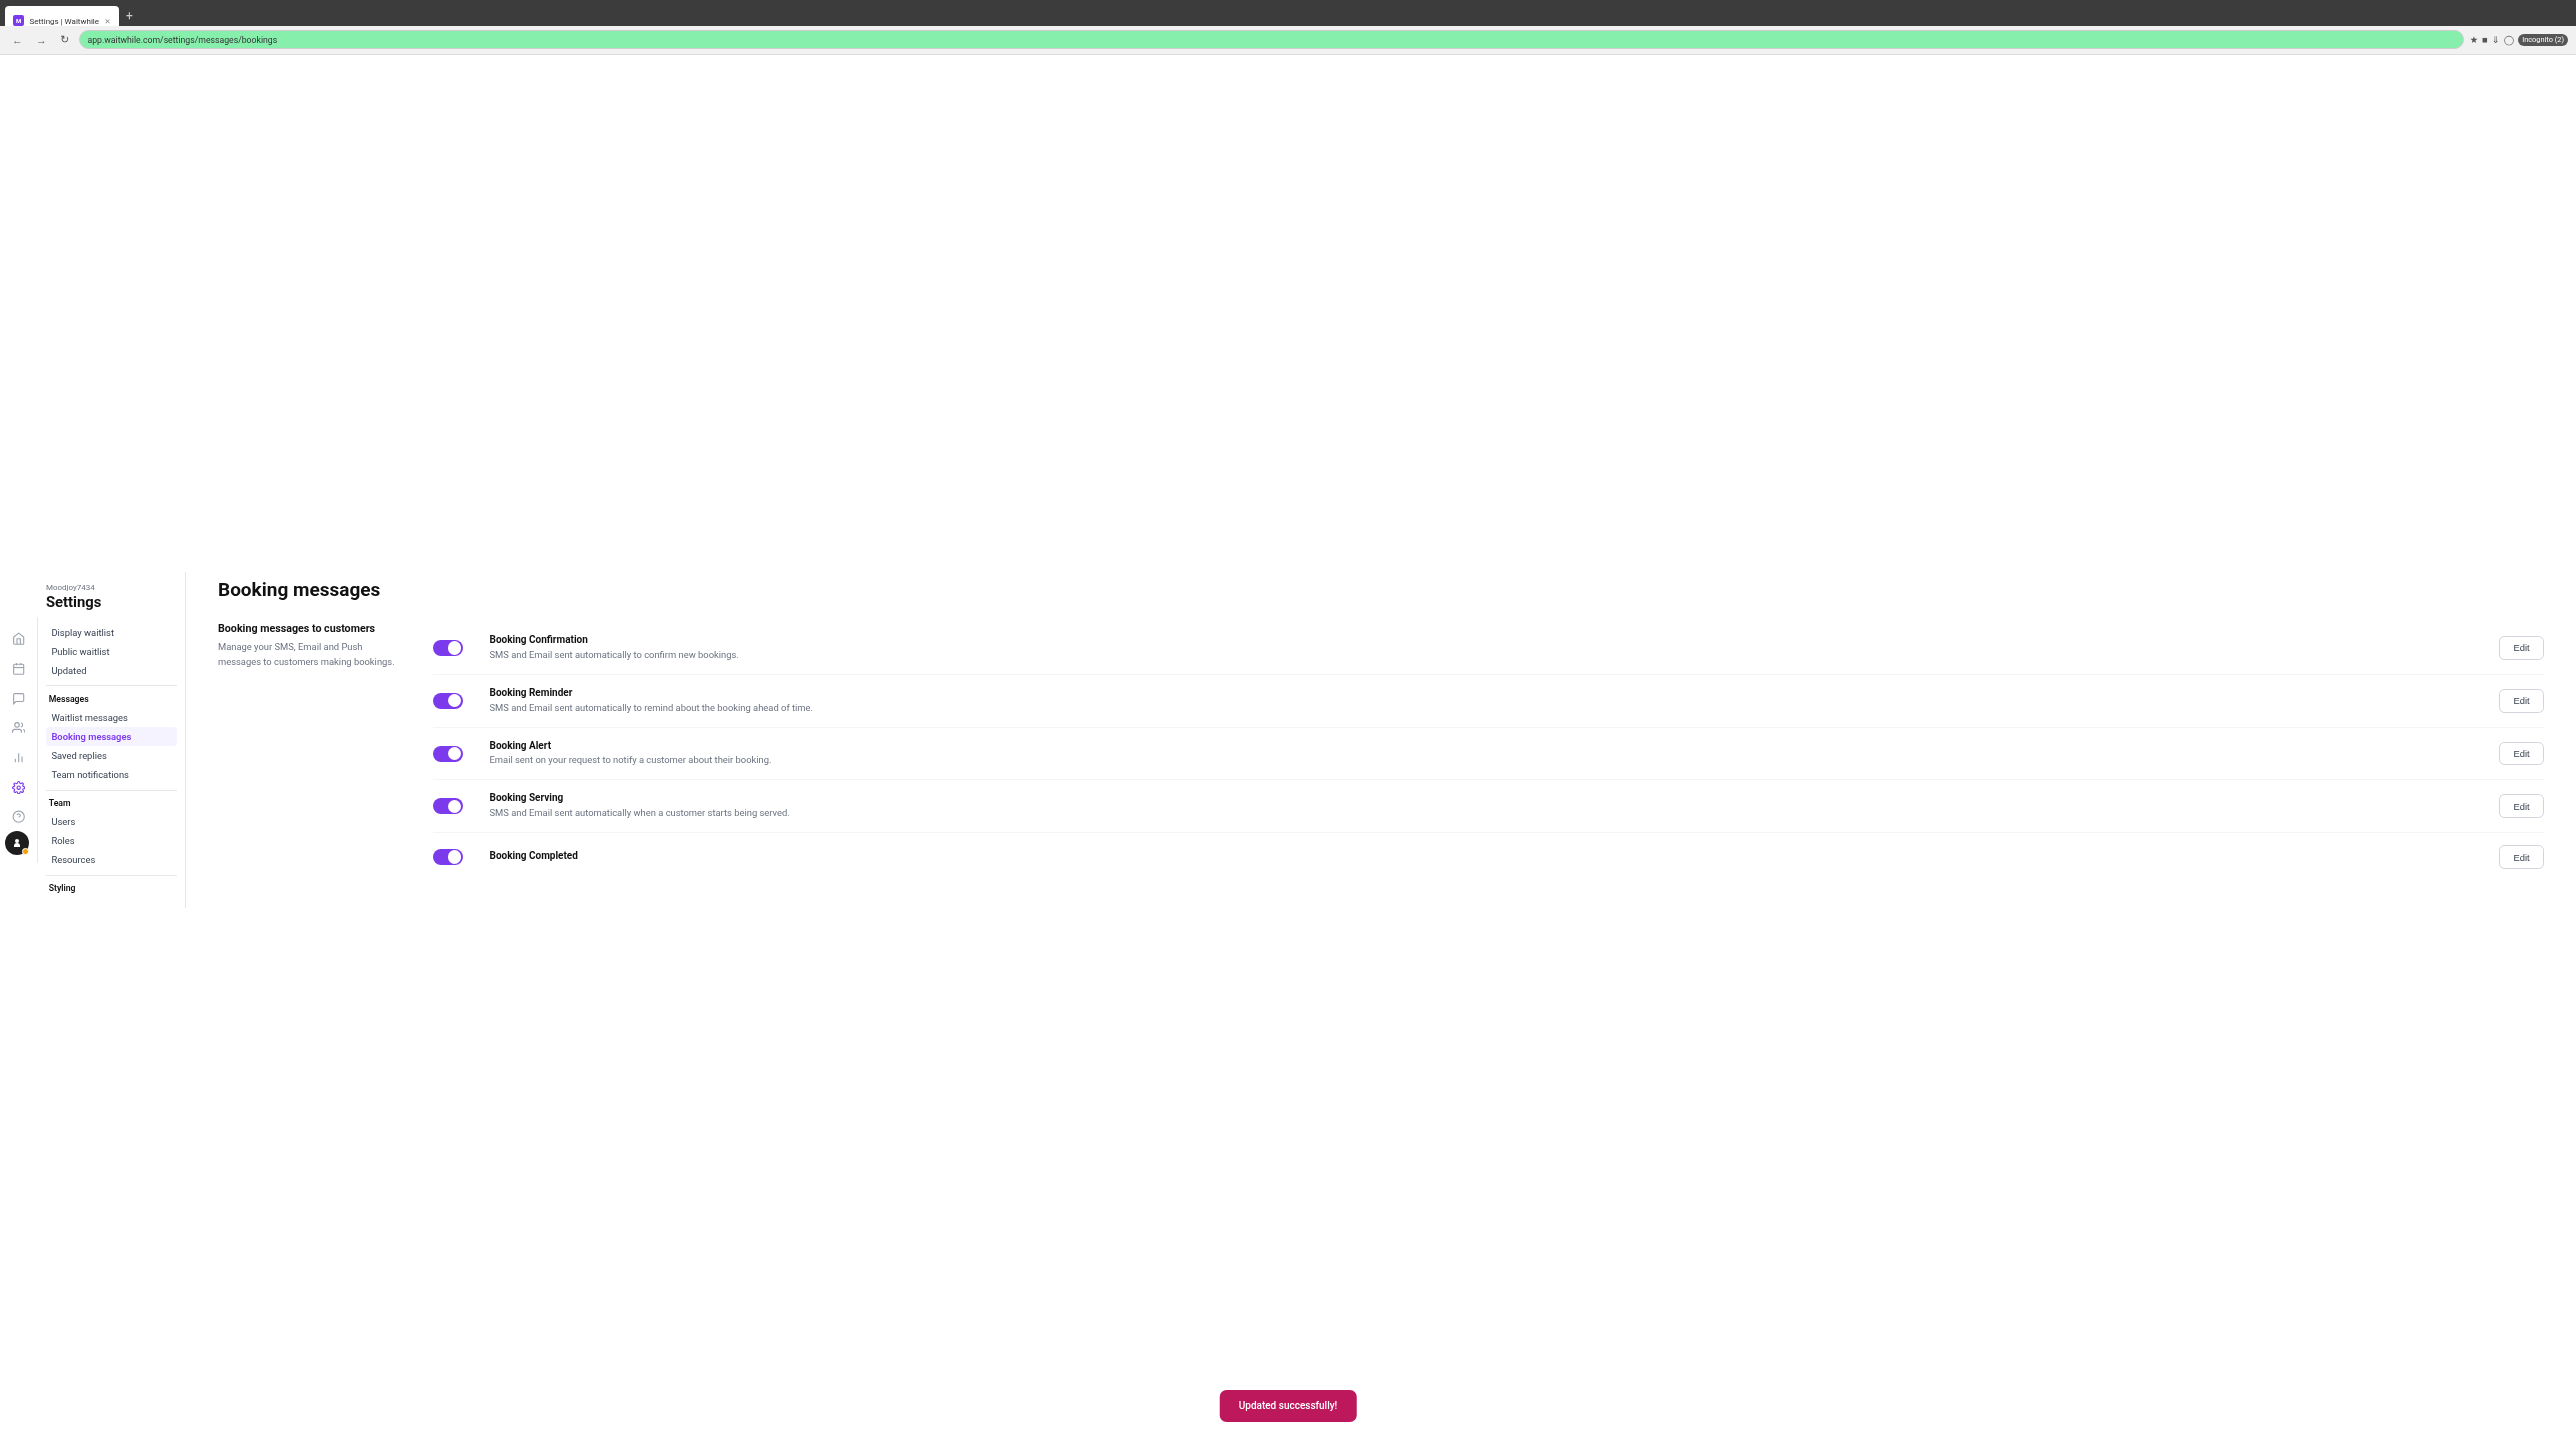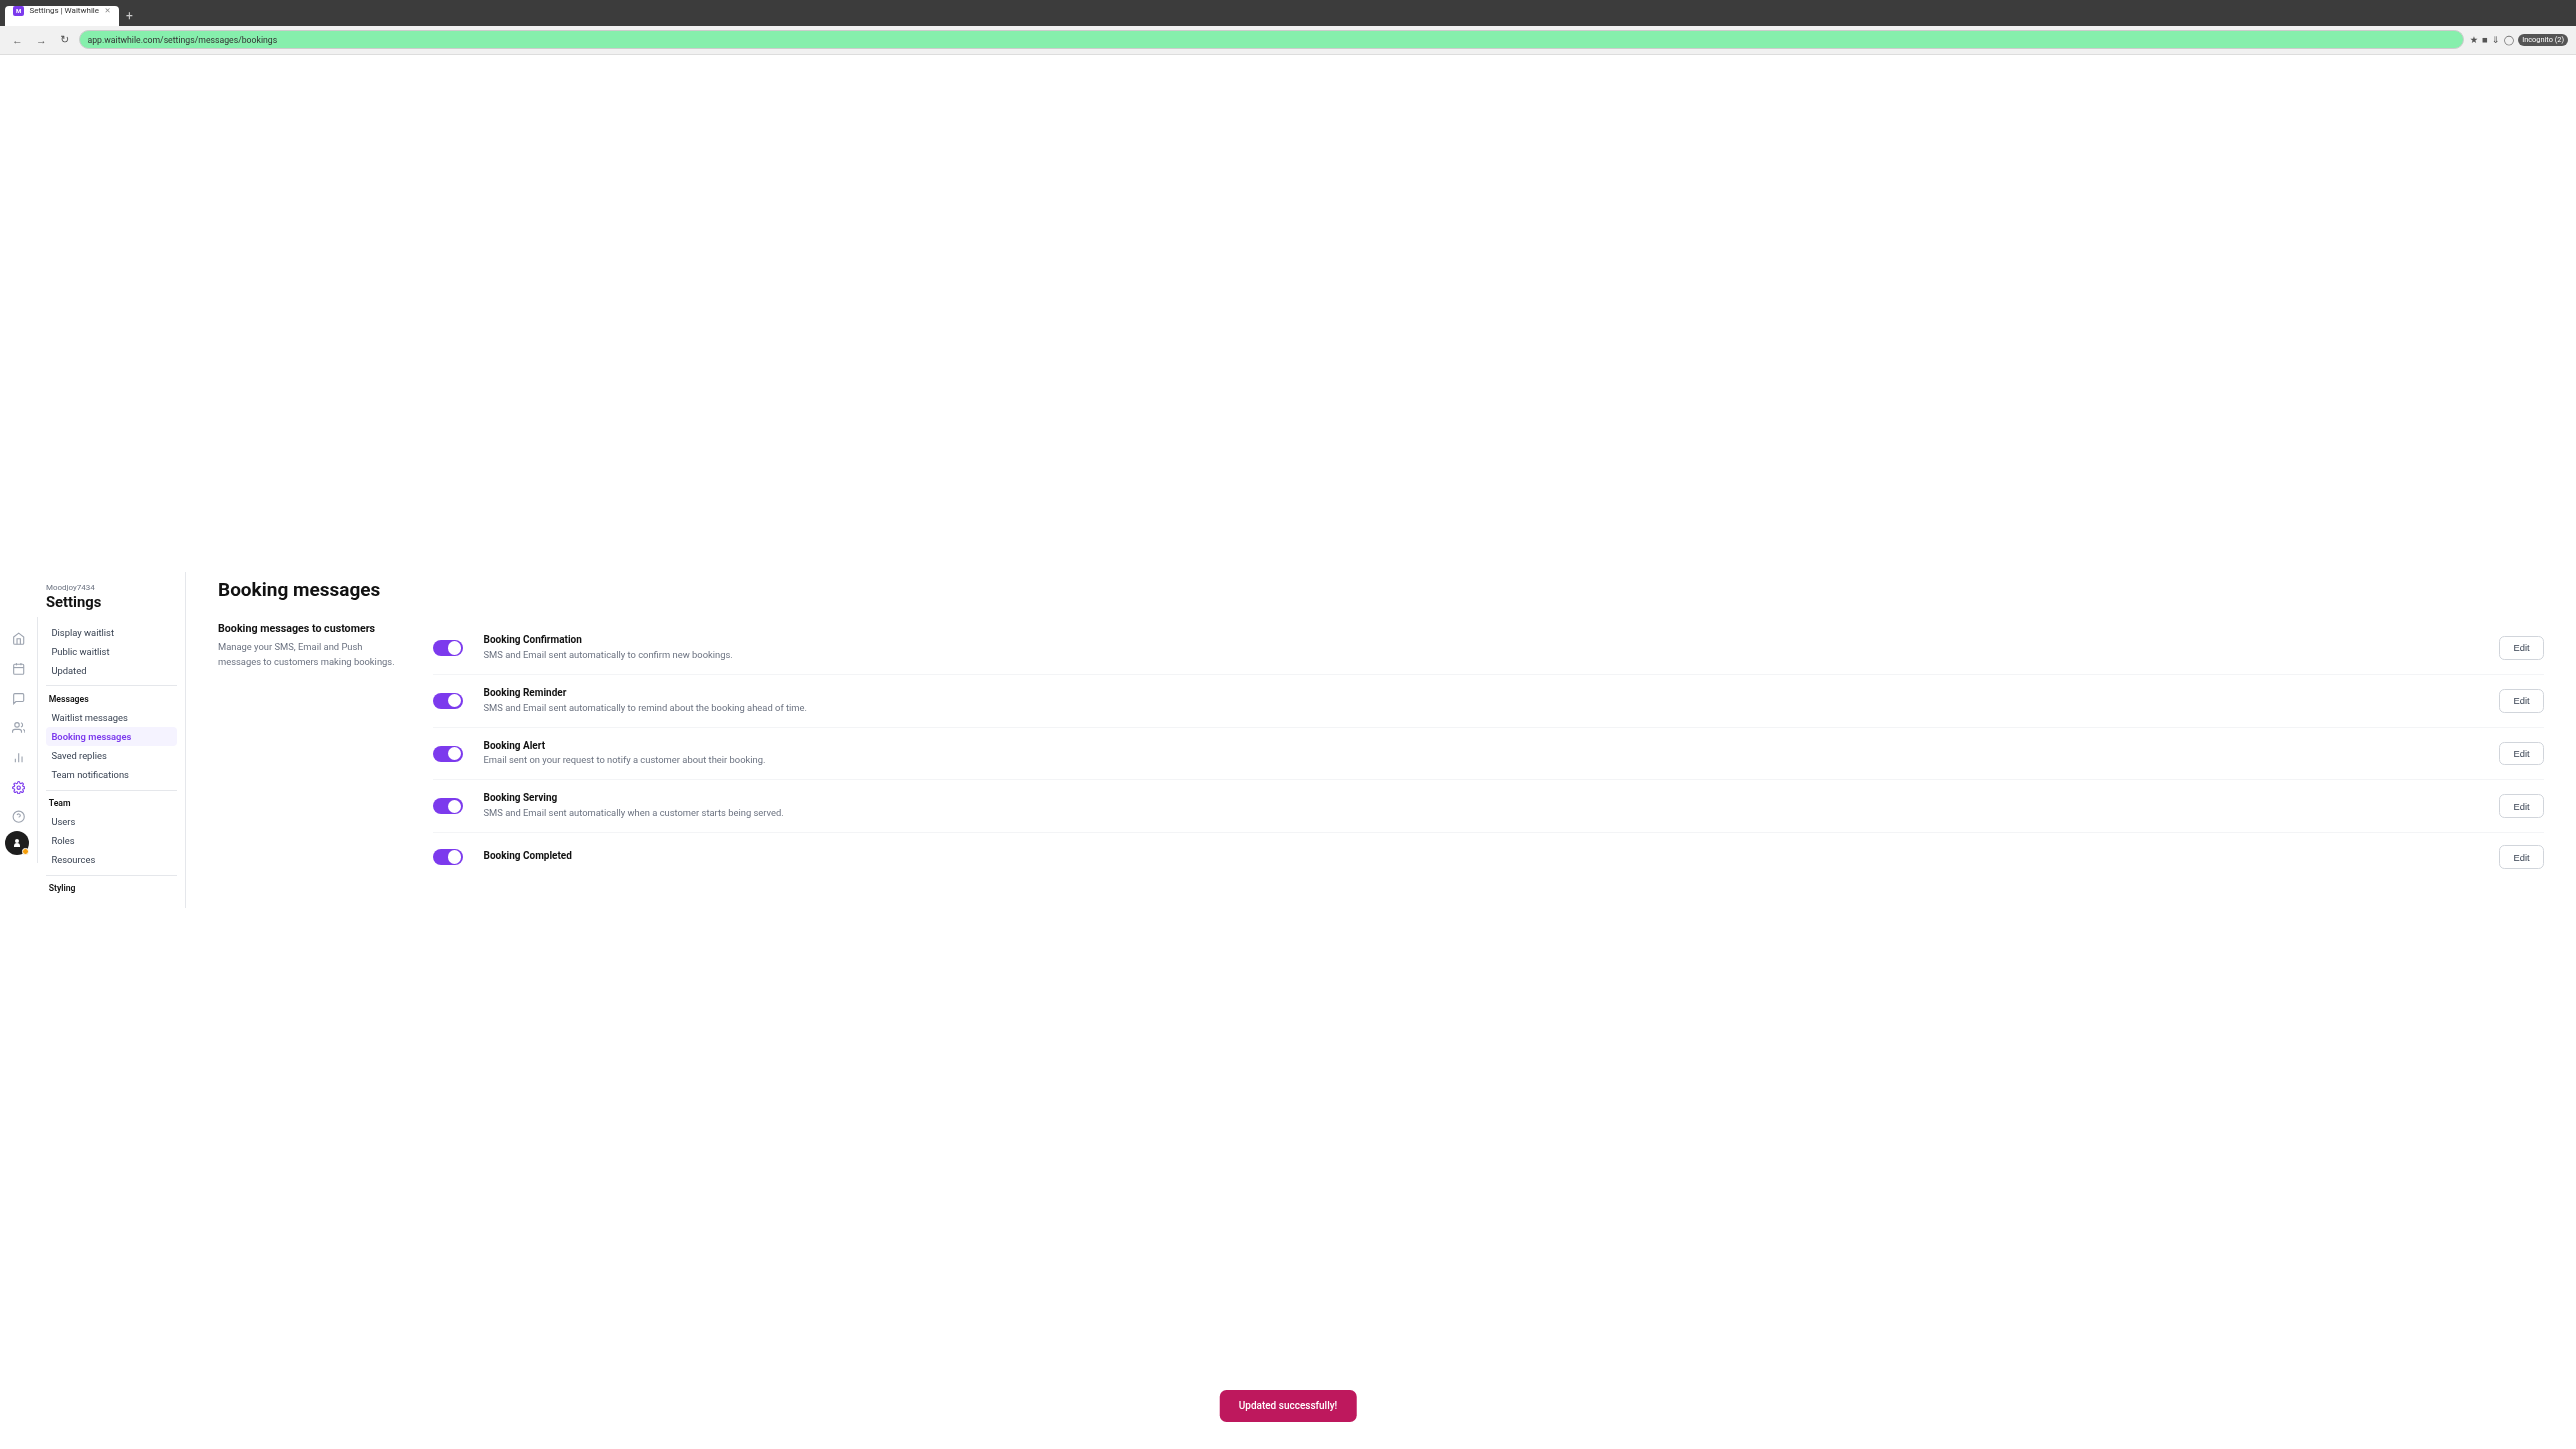--- a/index.html
+++ b/index.html
@@ -1,18 +1,18 @@
 <!DOCTYPE html>
 <html style="font-size:10.7px"><head>
   <meta charset="utf-8">
   <style>
     * { margin: 0; padding: 0; box-sizing: border-box; }
     body { font-family: -apple-system, BlinkMacSystemFont, 'Segoe UI', Roboto, sans-serif; background: #fff; font-size: 9.4px; overflow: hidden; }
     .tab-bar { background: #3c3c3c; height: 25.5px; display: flex; align-items: flex-end; padding: 0 5.4px; gap: 1.3px; }
-    .tab { background: #fff; height: 20px; padding: 0 8px; display: flex; align-items: flex-start; gap: 5.4px; border-radius: 4px 4px 0 0; min-width: 107px; font-size: 8px; color: #333; }
+    .tab { background: #fff; height: 20px; padding: 0 8px; display: flex; align-items: flex-end; gap: 5.4px; border-radius: 4px 4px 0 0; min-width: 107px; font-size: 8px; color: #333; }
     .tab .tab-favicon { width: 10.7px; height: 10.7px; background: #7c3aed; border-radius: 2px; display: flex; align-items: center; justify-content: center; color: white; font-size: 6px; font-weight: bold; }
     .tab .tab-close { margin-left: auto; color: #888; font-size: 7.4px; cursor: pointer; }
     .tab-new { width: 19px; height: 19px; display: flex; align-items: center; justify-content: center; color: #ccc; font-size: 12px; cursor: pointer; }
     .nav-bar { background: #f1f1f1; height: 29.5px; display: flex; align-items: center; padding: 0 8px; gap: 5.4px; border-bottom: 0.7px solid #ddd; }
     .nav-btn { background: none; border: none; color: #555; cursor: pointer; font-size: 10.7px; padding: 2.7px 4px; border-radius: 2.7px; }
     .address-bar { flex: 1; background: #86efac; border: 0.7px solid #ccc; border-radius: 13.4px; height: 19px; padding: 0 8px; font-size: 8.7px; color: #333; display: flex; align-items: center; }
     .nav-icons { display: flex; gap: 4px; align-items: center; color: #555; font-size: 9.4px; }
     .incognito-badge { background: #555; color: #fff; font-size: 7.4px; padding: 1.3px 4px; border-radius: 6.7px; }
 
     
@@ -37,21 +37,21 @@
     
     .main-content { flex: 1; overflow-y: auto; background: #fff; padding: 21.5px 32px; }
     .page-title { font-size: 19px; font-weight: 700; color: #111; margin-bottom: 21.5px; }
 
     .section-container { display: flex; gap: 27px; margin-bottom: 21.5px; }
     .section-left { width: 188px; flex-shrink: 0; }
     .section-left-title { font-size: 10.7px; font-weight: 700; color: #111; margin-bottom: 5.4px; }
     .section-left-desc { font-size: 9.4px; color: #6b7280; line-height: 1.5; }
     .section-right { flex: 1; display: flex; flex-direction: column; gap: 0; }
 
-    .message-row { display: flex; align-items: center; padding: 12px 0; border-bottom: 0.7px solid #f3f4f6; gap: 21px; }
+    .message-row { display: flex; align-items: center; padding: 12px 0; border-bottom: 0.7px solid #f3f4f6; gap: 27px; }
     .message-row:last-child { border-bottom: none; }
     .toggle { width: 29.5px; height: 16px; background: #7c3aed; border-radius: 8px; position: relative; cursor: pointer; flex-shrink: 0; }
     .toggle-knob { width: 13.4px; height: 13.4px; background: white; border-radius: 50%; position: absolute; top: 1.3px; right: 1.3px; transition: left 0.2s; }
     .message-info { flex: 1; }
     .message-title { font-size: 10px; font-weight: 700; color: #111; margin-bottom: 2.7px; }
     .message-desc { font-size: 9.4px; color: #6b7280; line-height: 1.5; }
     .edit-btn { background: #fff; border: 0.7px solid #d1d5db; color: #374151; font-size: 9.4px; font-weight: 500; padding: 5.4px 13.4px; border-radius: 5.4px; cursor: pointer; }
 
     
     .toast { position: fixed; bottom: 27px; left: 50%; transform: translateX(-50%); background: #be185d; color: white; padding: 10.7px 19px; border-radius: 6.7px; font-size: 10px; font-weight: 500; z-index: 1000; }

